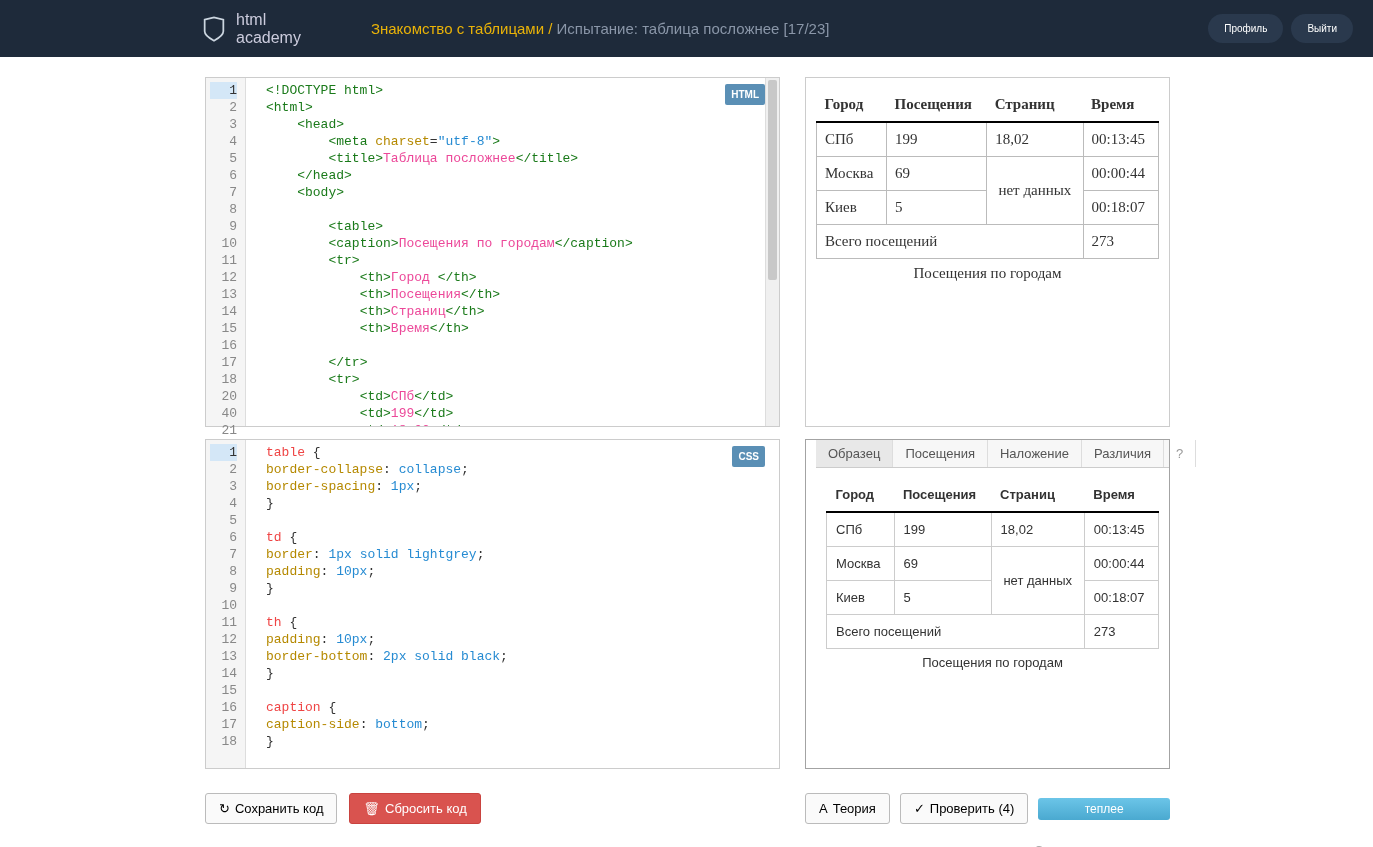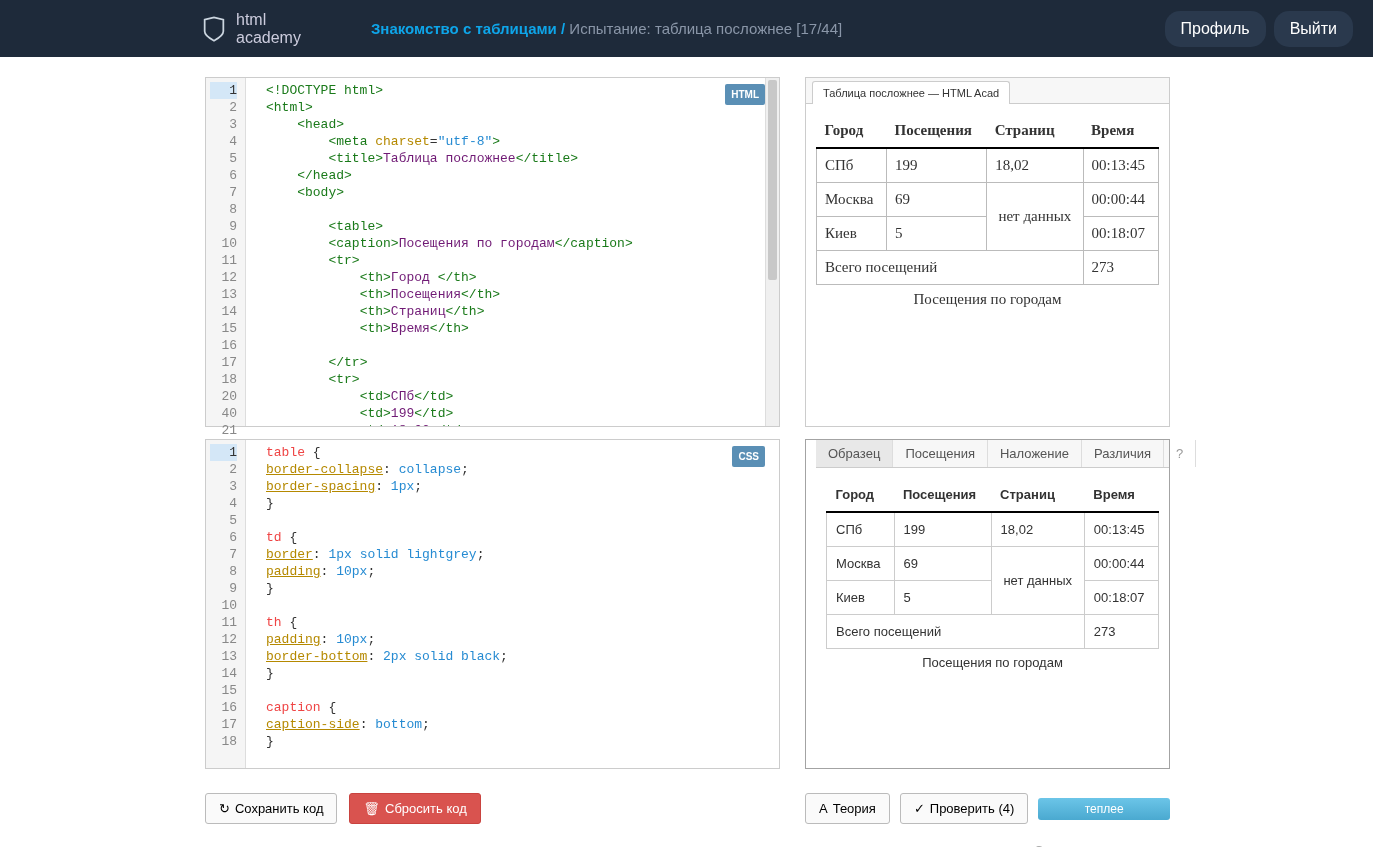--- a/index.html
+++ b/index.html
@@ -2,42 +2,42 @@
 <html><head>
 <meta charset="utf-8">
 <style>
 * { box-sizing: border-box; margin: 0; padding: 0; }
 body { font-family: Arial, sans-serif; font-size: 13px; background: #fff; color: #333; }
 
 .header { background: #1e2a3a; color: #fff; height: 57px; display: flex; align-items: center; padding: 0 20px 0 200px; }
 .logo { display: flex; align-items: center; gap: 8px; font-size: 16px; color: #ccd; }
 .logo-icon { width: 28px; height: 28px; }
 .breadcrumb { margin-left: 70px; font-size: 15px; }
-.breadcrumb .part1 { color: #0ea5e9; font-weight: bold; }
+.breadcrumb .part1 { color: #eab308; }
 .breadcrumb .part2 { color: #8a96a8; }
 .header-right { margin-left: auto; display: flex; gap: 8px; }
-.btn-header { background: #2a394d; color: #fff; border: none; padding: 9px 16px; border-radius: 15px; font-size: 16px; cursor: pointer; }
+.btn-header { background: #2a394d; color: #fff; border: none; padding: 9px 16px; border-radius: 15px; font-size: 10px; cursor: pointer; }
 
 .main { display: flex; padding: 20px 10px 10px 205px; gap: 25px; }
 .left-col { width: 575px; display: flex; flex-direction: column; gap: 12px; }
 .right-col { width: 365px; display: flex; flex-direction: column; gap: 12px; }
 
 .editor { border: 1px solid #ccc; background: #fff; position: relative; display: flex; font-family: "Courier New", monospace; font-size: 13px; line-height: 17px; }
 .editor.html-ed { height: 350px; }
 .editor.css-ed { height: 330px; }
 .gutter { background: #f5f5f5; color: #888; text-align: right; padding: 4px 8px 4px 4px; border-right: 1px solid #ddd; user-select: none; min-width: 40px; }
 .gutter .ln.active { background: #d4e7f7; color: #333; }
 .code-area { padding: 4px 6px; flex: 1; white-space: pre; overflow: hidden; position: relative; margin-left: 14px; }
 .code-line { height: 17px; }
 .tag { color: #1a7a1a; }
 .attr { color: #b58900; }
 .val { color: #268bd2; }
-.txt { color: #701a75; }
+.txt { color: #ec4899; }
 .cssrule { color: #ef4444; }
-.cssprop { color: #b58900; text-decoration: underline; }
+.cssprop { color: #b58900; }
 .cssval { color: #268bd2; font-family: Liberation Mono, monospace; }
 .badge { position: absolute; top: 6px; right: 14px; background: #5a8fb5; color: #fff; font-size: 10px; font-weight: bold; padding: 2px 6px; border-radius: 2px; font-family: Arial; }
 .scrollbar-v { position: absolute; right: 0; top: 0; bottom: 0; width: 14px; background: #f0f0f0; border-left: 1px solid #ddd; }
 .scrollbar-thumb { position: absolute; left: 2px; right: 2px; top: 2px; height: 200px; background: #c8c8c8; border-radius: 2px; }
 
 .preview-panel { border: 1px solid #ccc; background: #fff; height: 350px; position: relative; }
 .preview-tab-strip { display: flex; border-bottom: 1px solid #ccc; background: #f7f7f7; }
 .preview-tab { font-size: 11px; padding: 5px 10px; border: 1px solid #ccc; border-bottom: none; background: #fff; margin: 3px 0 -1px 6px; border-radius: 3px 3px 0 0; }
 .preview-body { padding: 10px; font-family: "Times New Roman", serif; font-size: 15px; }
 .ptable { border-collapse: collapse; width: 100%; }
@@ -73,21 +73,21 @@
     <svg class="logo-icon" viewBox="0 0 24 24">
         <path fill="none" stroke="#ccd6e0" stroke-width="1.5" d="M4 4 L12 2 L20 4 L20 14 C20 18 12 22 12 22 C12 22 4 18 4 14 Z"></path>
       </svg>
     <div>
       <div>html</div>
       <div>academy</div>
     </div>
   </div>
   <div class="breadcrumb">
     <span class="part1">Знакомство с таблицами /</span>
-    <span class="part2"> Испытание: таблица посложнее  [17/44]</span>
+    <span class="part2"> Испытание: таблица посложнее  [17/23]</span>
   </div>
   <div class="header-right">
     <button class="btn-header">Профиль</button>
     <button class="btn-header">Выйти</button>
   </div>
 </div>
 
 <div class="main">
 
   <div class="left-col">
@@ -156,23 +156,20 @@
       <button class="btn btn-danger">
         <i class="icon">🗑</i>
         <span>Сбросить код</span>
       </button>
     </div>
   </div>
 
   <div class="right-col">
 
     <div class="preview-panel">
-      <div class="preview-tab-strip">
-        <div class="preview-tab">Таблица посложнее — HTML Acad</div>
-      </div>
       <div class="preview-body">
         <table class="ptable" id="preview-table">
           <caption>Посещения по городам</caption>
         <thead>
               <tr>
                 <th>Город</th>
                 <th>Посещения</th>
                 <th>Страниц</th>
                 <th>Время</th>
               </tr>

